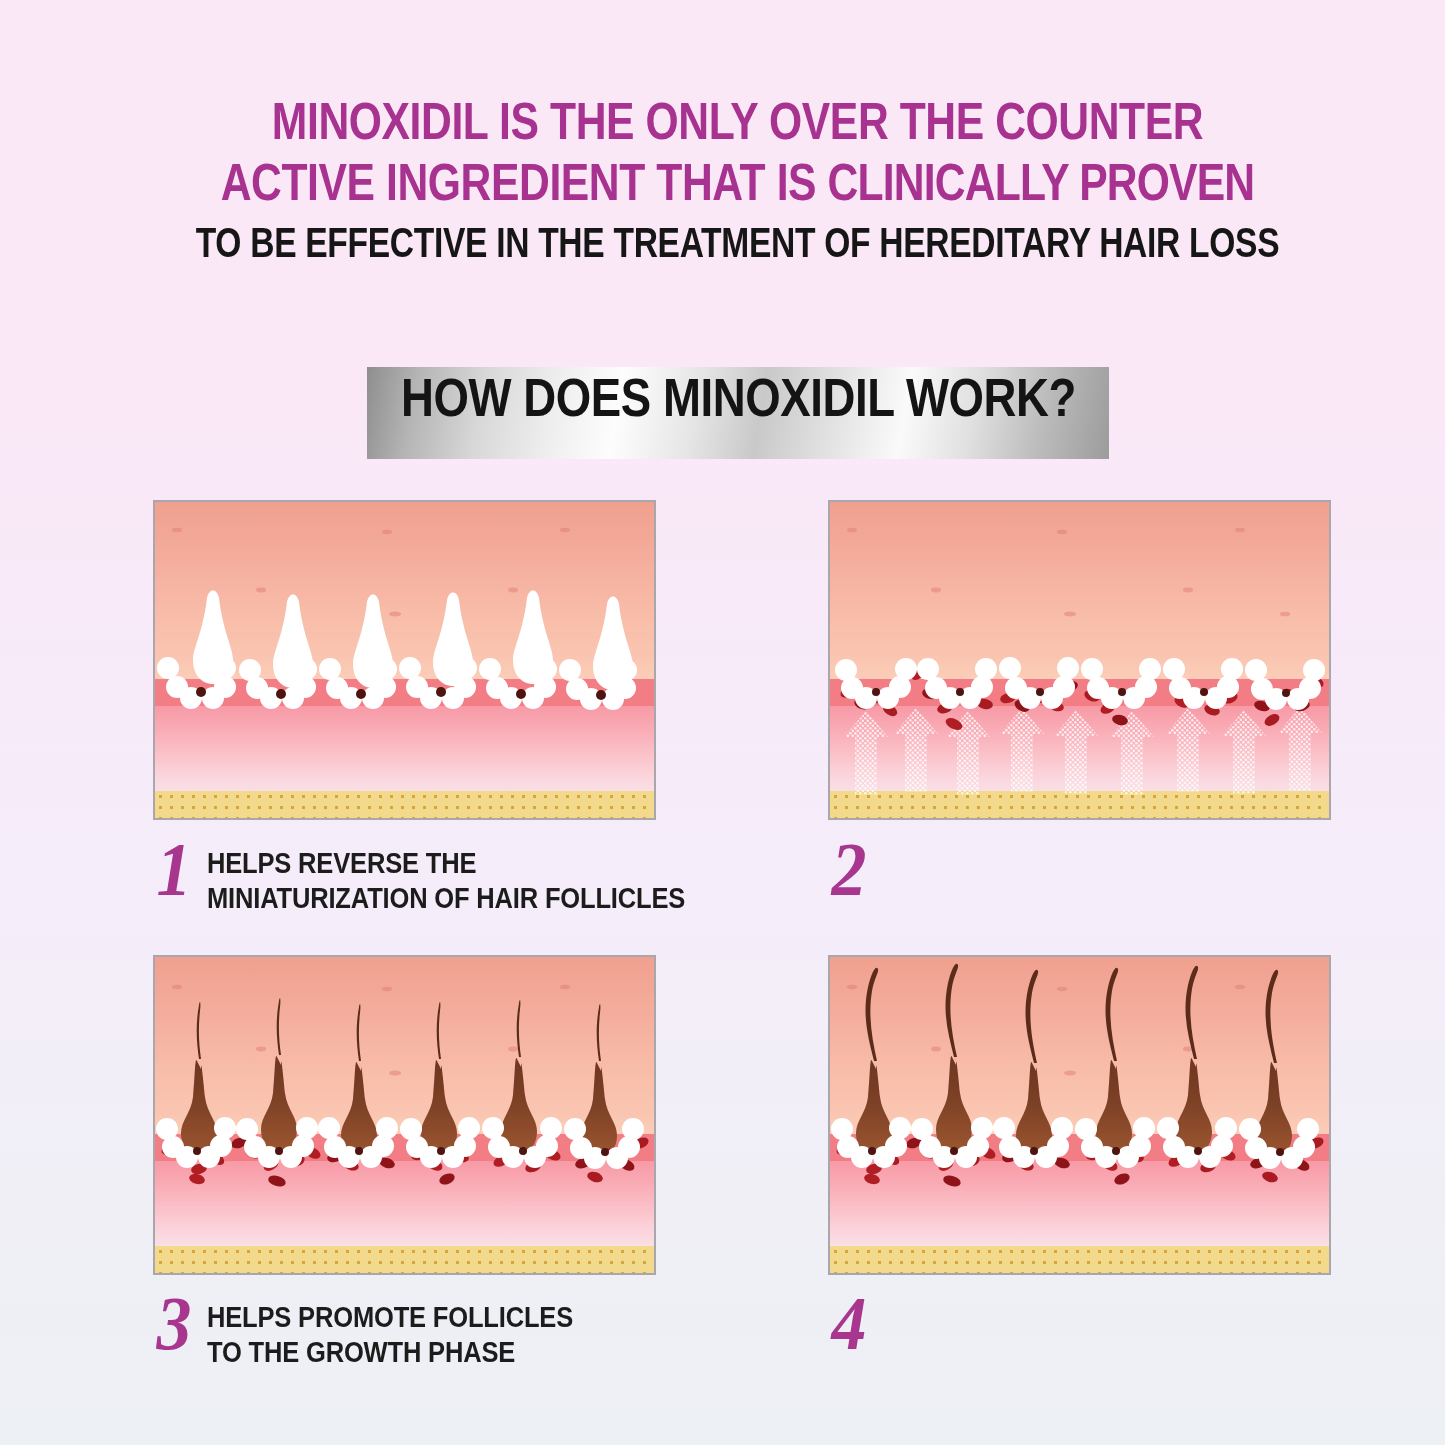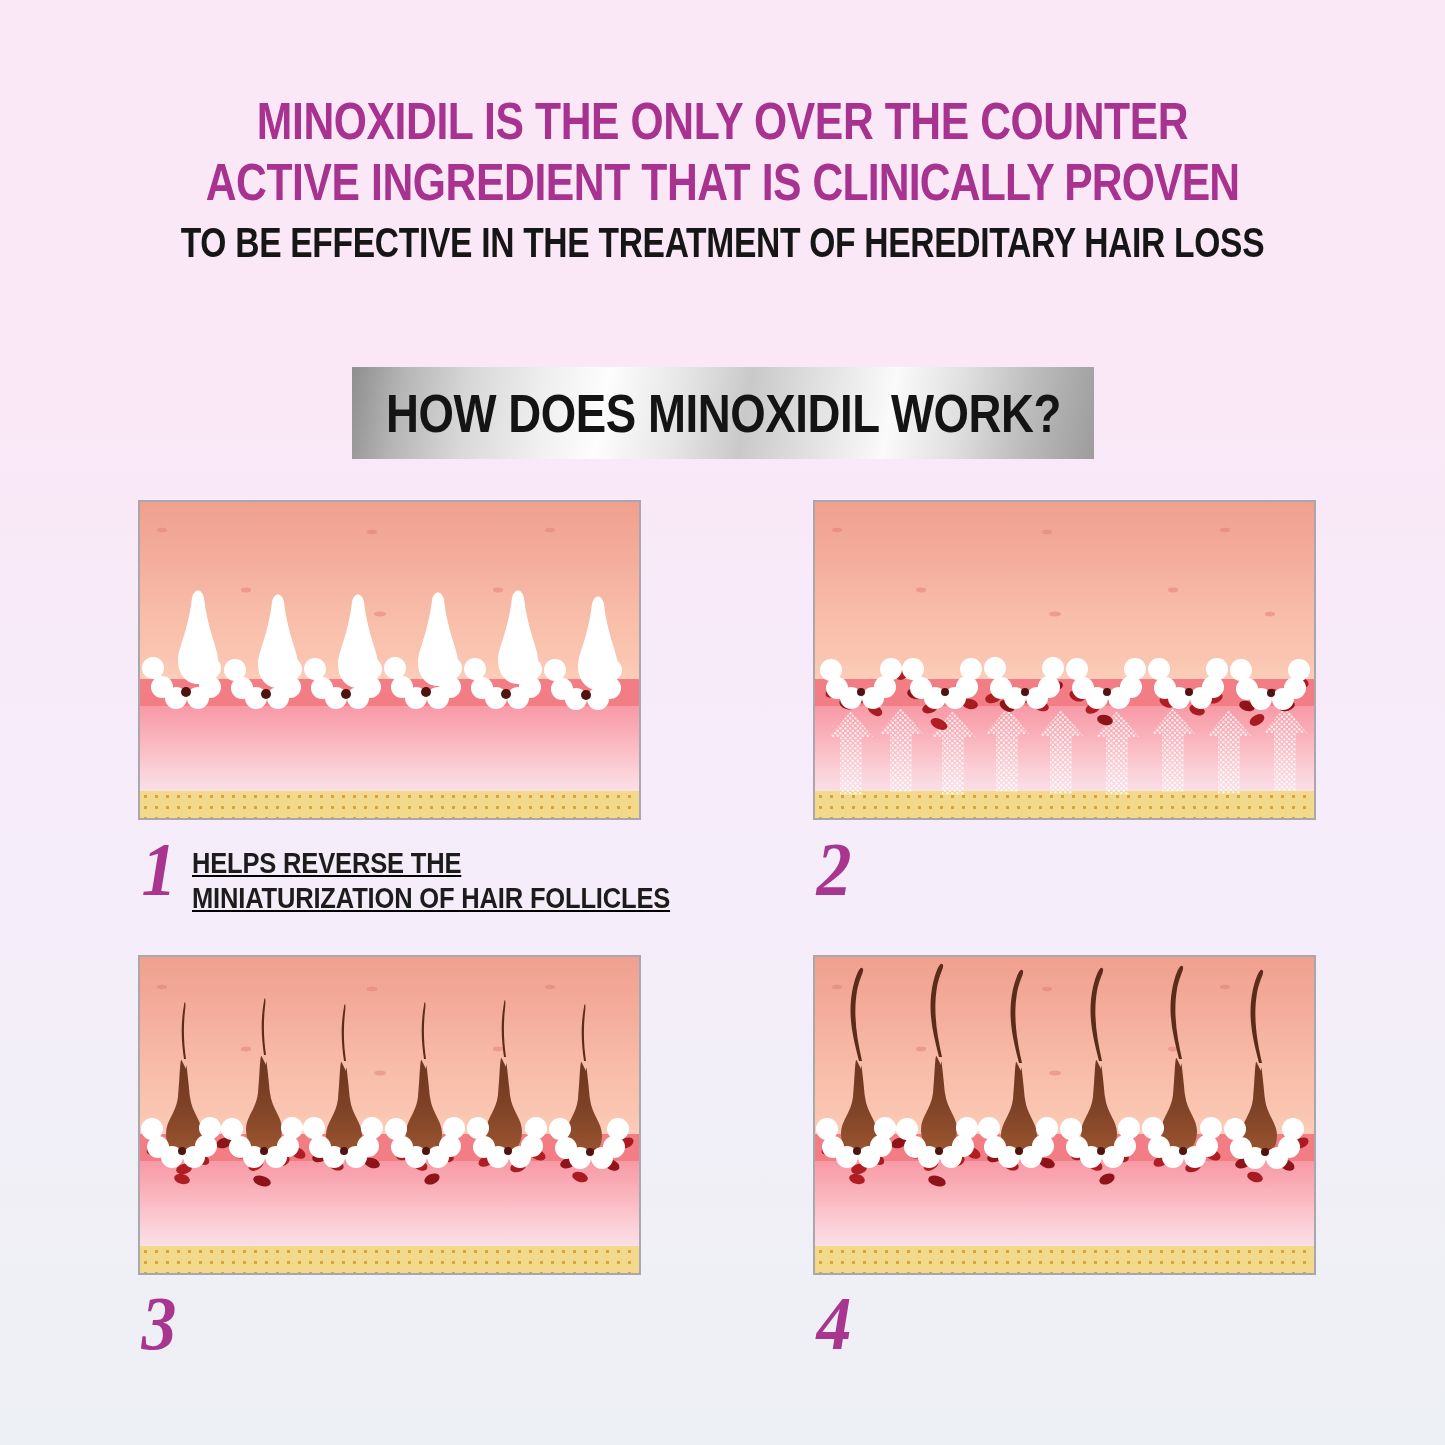--- a/index.html
+++ b/index.html
@@ -2,21 +2,21 @@
 <html><head>
 <meta charset="utf-8">
 <style>
   html,body{margin:0;padding:0;}
   body{
     width:1445px;height:1445px;
     font-family:"Liberation Sans", sans-serif;
     background:linear-gradient(180deg,#fae8f7 0%,#fae8f7 28%,#f5edfa 62%,#f0eff6 82%,#edf0f5 100%);
     overflow:hidden;
   }
-  .page{position:relative;width:1195px;height:1445px;}
+  .page{position:relative;width:1195px;height:1445px;margin-left:15px;}
 
   
   .headline{
     position:absolute;left:0;top:95px;width:1445px;text-align:center;
     line-height:1.0;
   }
   .hl-line{
     font-family:"Liberation Sans", sans-serif;
     font-weight:bold;color:#a8328f;
     font-size:52px;letter-spacing:-0.5px;
@@ -34,21 +34,21 @@
   }
 
   
   .banner{
     position:absolute;left:352px;top:367px;width:742px;height:92px;
     background:linear-gradient(100deg,
         #8e8e8e 0%, #b5b5b5 7%, #d8d8d8 16%, #efefef 26%,
         #fdfdfd 34%, #e6e6e6 44%, #c9c9c9 53%,
         #e3e3e3 63%, #fafafa 72%, #e0e0e0 81%,
         #bdbdbd 90%, #9c9c9c 100%);
-    display:flex;align-items:center;justify-content:center;
+    display:flex;align-items:flex-start;justify-content:center;
   }
   .banner-text{
     font-family:"Liberation Sans", sans-serif;
     font-weight:bold;font-size:53px;color:#141414;
     transform:scaleX(0.86);
     letter-spacing:-0.5px;white-space:nowrap;
   }
 
   
   .panel{position:absolute;width:503px;height:320px;
@@ -76,21 +76,21 @@
   .c1{left:140px;top:838px;}
   .c2{left:815px;top:838px;}
   .c3{left:140px;top:1292px;}
   .c4{left:815px;top:1292px;}
   .num{
     font-family:"Liberation Serif", serif;
     font-weight:bold;font-style:italic;font-size:76px;color:#a8368f;
     line-height:0.82;margin-right:14px;
     transform:scaleX(0.92);
   }
-  .cap-lines{padding-top:8px;text-decoration:underline;}
+  .cap-lines{padding-top:8px;}
   .cap-line{
     font-family:"Liberation Sans", sans-serif;
     font-weight:bold;font-size:29px;color:#1c1c1c;
     letter-spacing:-0.2px;line-height:1.22;
     transform:scaleX(0.88);transform-origin:left center;
     white-space:nowrap;
   }
 </style>
 </head>
 <body>
@@ -549,19 +549,23 @@
       <div class="cap-line">MINIATURIZATION OF HAIR FOLLICLES</div>
     </div>
   </div>
 
   <div class="caption c2">
     <div class="num">2</div>
   </div>
 
   <div class="caption c3">
     <div class="num">3</div>
+    <div class="cap-lines">
+      <div class="cap-line">HELPS PROMOTE FOLLICLES</div>
+      <div class="cap-line">TO THE GROWTH PHASE</div>
+    </div>
   </div>
 
   <div class="caption c4">
     <div class="num">4</div>
   </div>
 
 </div>
 
 </body></html>

